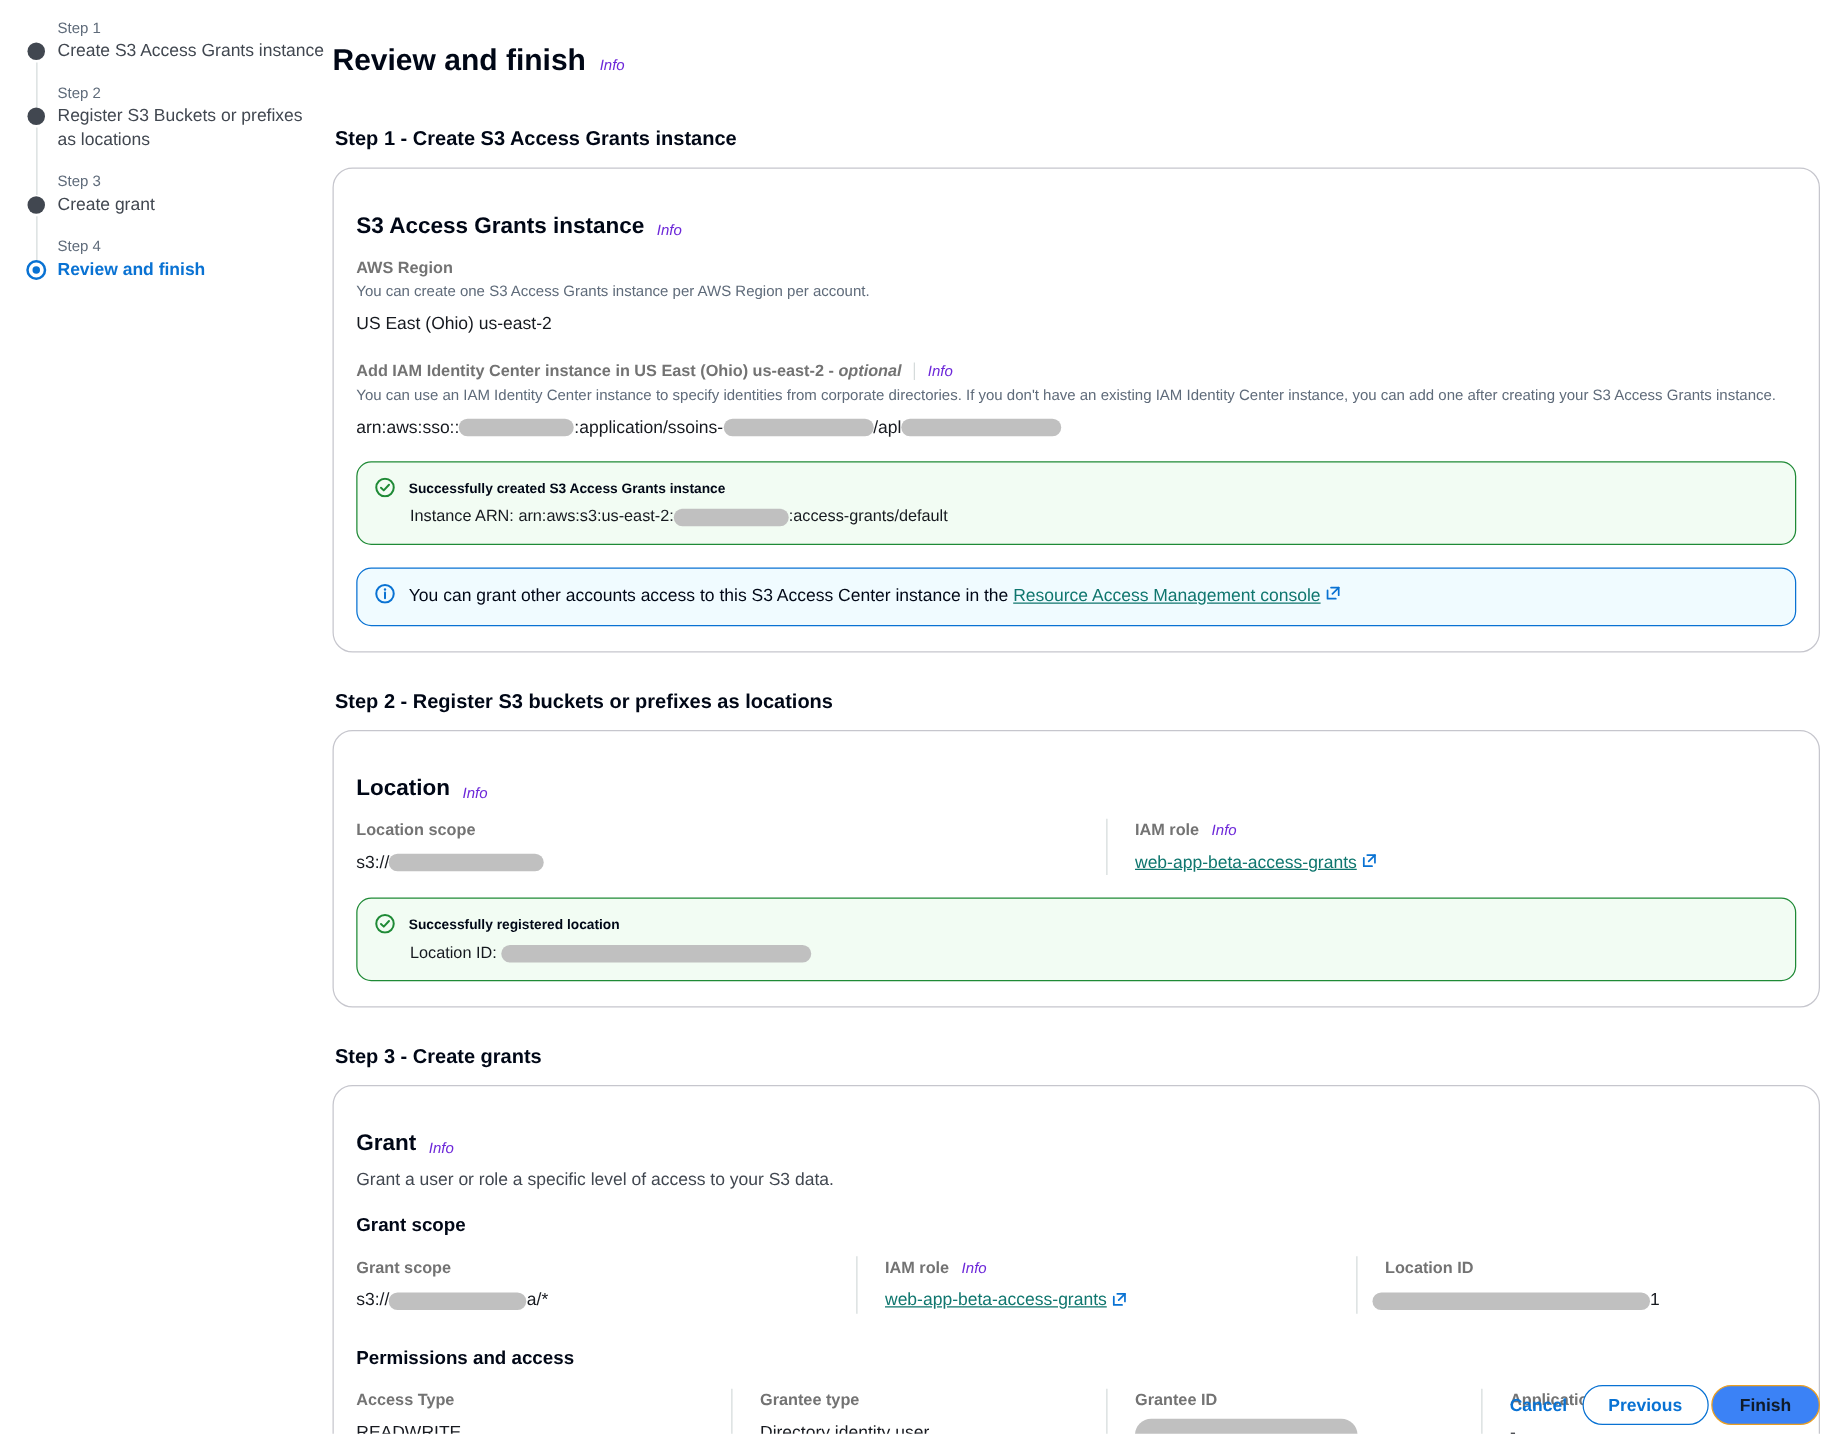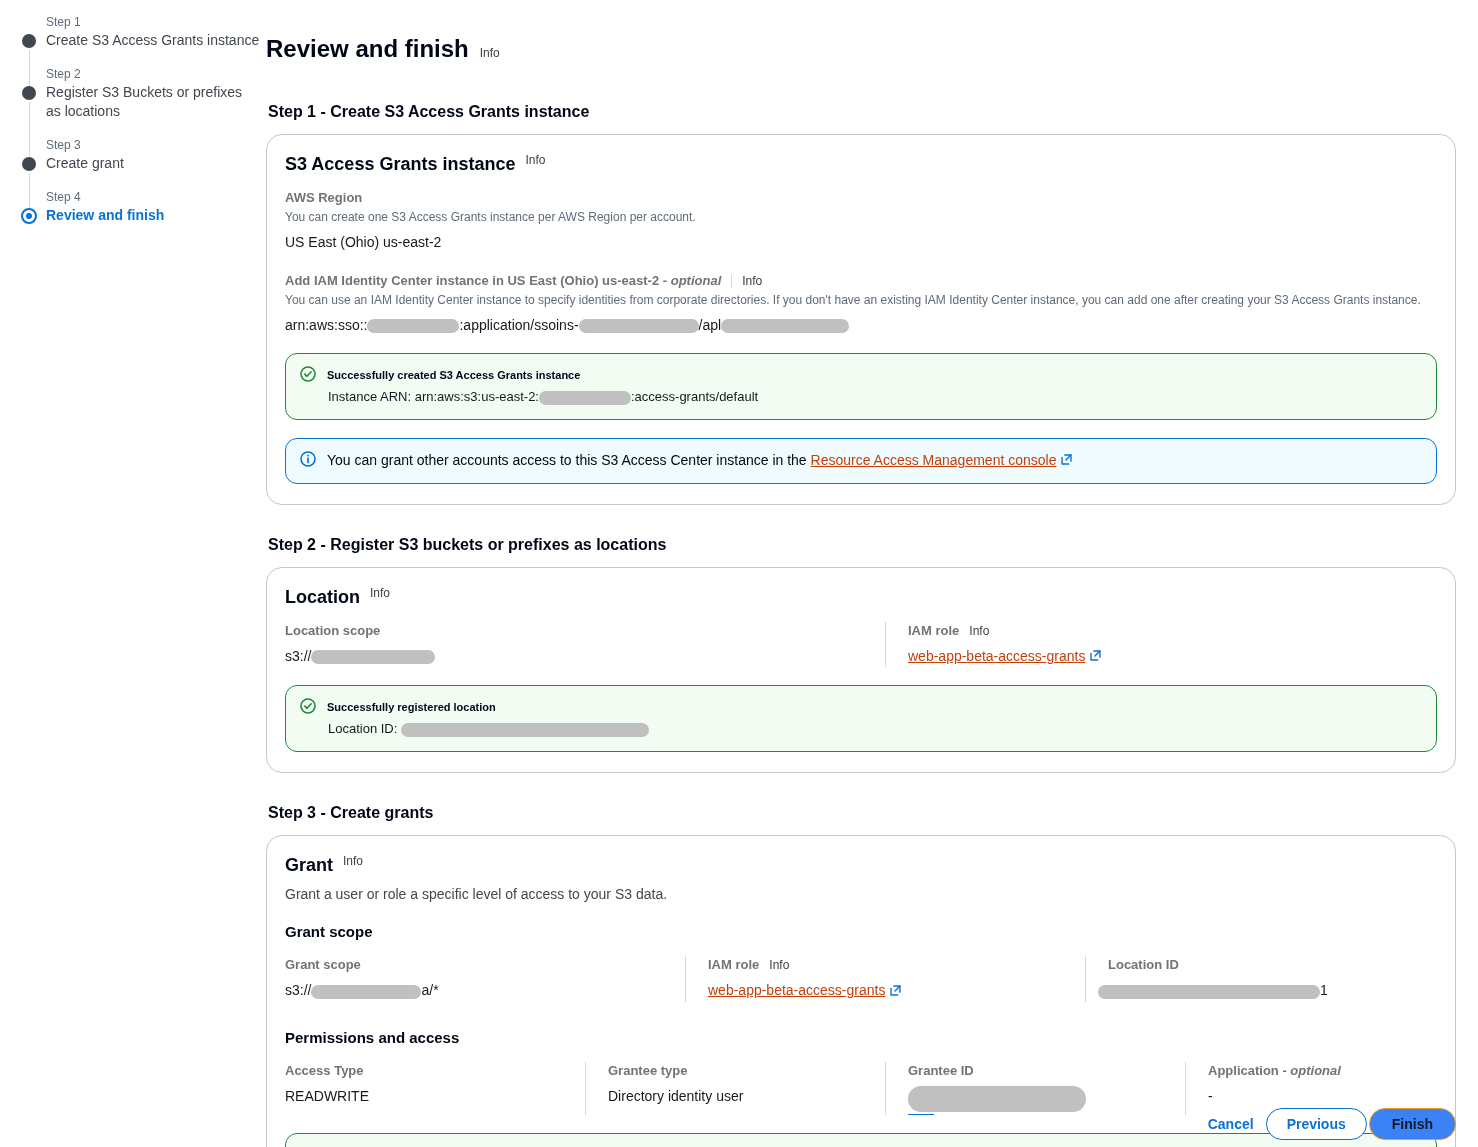--- a/index.html
+++ b/index.html
@@ -37,54 +37,54 @@
   }
   .wiz-num { font-size: 12px; color: #5f6b7a; line-height: 16px; margin-bottom: 1px; }
   .wiz-label { font-size: 14px; color: #414750; line-height: 19px; }
   .wiz-step.active .wiz-label { color: #0972d3; font-weight: bold; }
 
   
   .main { position: absolute; left: 266px; top: 18px; width: 1190px; }
 
   .page-title-row { display: flex; align-items: baseline; gap: 11px; margin-bottom: 22px; }
   .page-title { font-size: 24px; font-weight: bold; color: #000716; line-height: 30px; }
-  .info-link { font-size: 12px; color: #404040; text-decoration: none; cursor: pointer; }
+  .info-link { font-size: 12px; color: #6d28d9; text-decoration: none; cursor: pointer; font-style: italic; }
 
   .step-heading {
     font-size: 16px; font-weight: bold; color: #000716;
     line-height: 20px; margin: 0 0 12px 2px;
   }
   .step-heading.spaced { margin-top: 30px; }
 
   .card {
     border: 1px solid #c6c6cd; border-radius: 16px;
     background: #ffffff; padding: 18px 18px 20px 18px;
     margin-bottom: 4px;
   }
 
-  .card-title-row { display: flex; align-items: flex-start; gap: 10px; margin-bottom: 14px; }
+  .card-title-row { display: flex; align-items: flex-end; gap: 10px; margin-bottom: 14px; margin-top: 16px; }
   .card-title { font-size: 18px; font-weight: bold; color: #000716; line-height: 22px; }
   .card-desc { font-size: 14px; color: #414750; line-height: 20px; margin: -6px 0 14px 0; }
 
   .field-label { font-size: 13px; font-weight: bold; color: #737373; line-height: 18px; }
   .field-label .opt { font-weight: bold; font-style: italic; }
   .field-sub { font-size: 12px; color: #5f6b7a; line-height: 17px; margin-top: 2px; }
   .field-value { font-size: 14px; color: #16191f; line-height: 20px; margin-top: 6px; word-break: break-all; }
 
   .label-with-info { display: flex; align-items: center; gap: 10px; }
   .label-divider { width: 1px; height: 14px; background: #d5dbdb; }
 
   .redact {
     display: inline-block; vertical-align: middle;
     background: #c0c0c0; border-radius: 9px; height: 14px;
   }
   .redact.tall { height: 26px; border-radius: 13px; vertical-align: middle; }
 
   .ext-icon { display: inline-block; vertical-align: middle; margin-left: 4px; }
-  a.link { color: #c2410c; text-decoration: underline; cursor: pointer; font-size: 14px; }
+  a.link { color: #0f766e; text-decoration: underline; cursor: pointer; font-size: 14px; }
 
   
   .alert {
     border-radius: 12px; padding: 11px 14px 12px 14px;
     display: flex; gap: 11px; align-items: flex-start;
     margin-top: 18px;
   }
   .alert.success { background: #f2fcf3; border: 1px solid #1f8a36; }
   .alert.info { background: #f0fbff; border: 1px solid #0972d3; }
   .alert-icon { flex: 0 0 16px; margin-top: 1px; }

